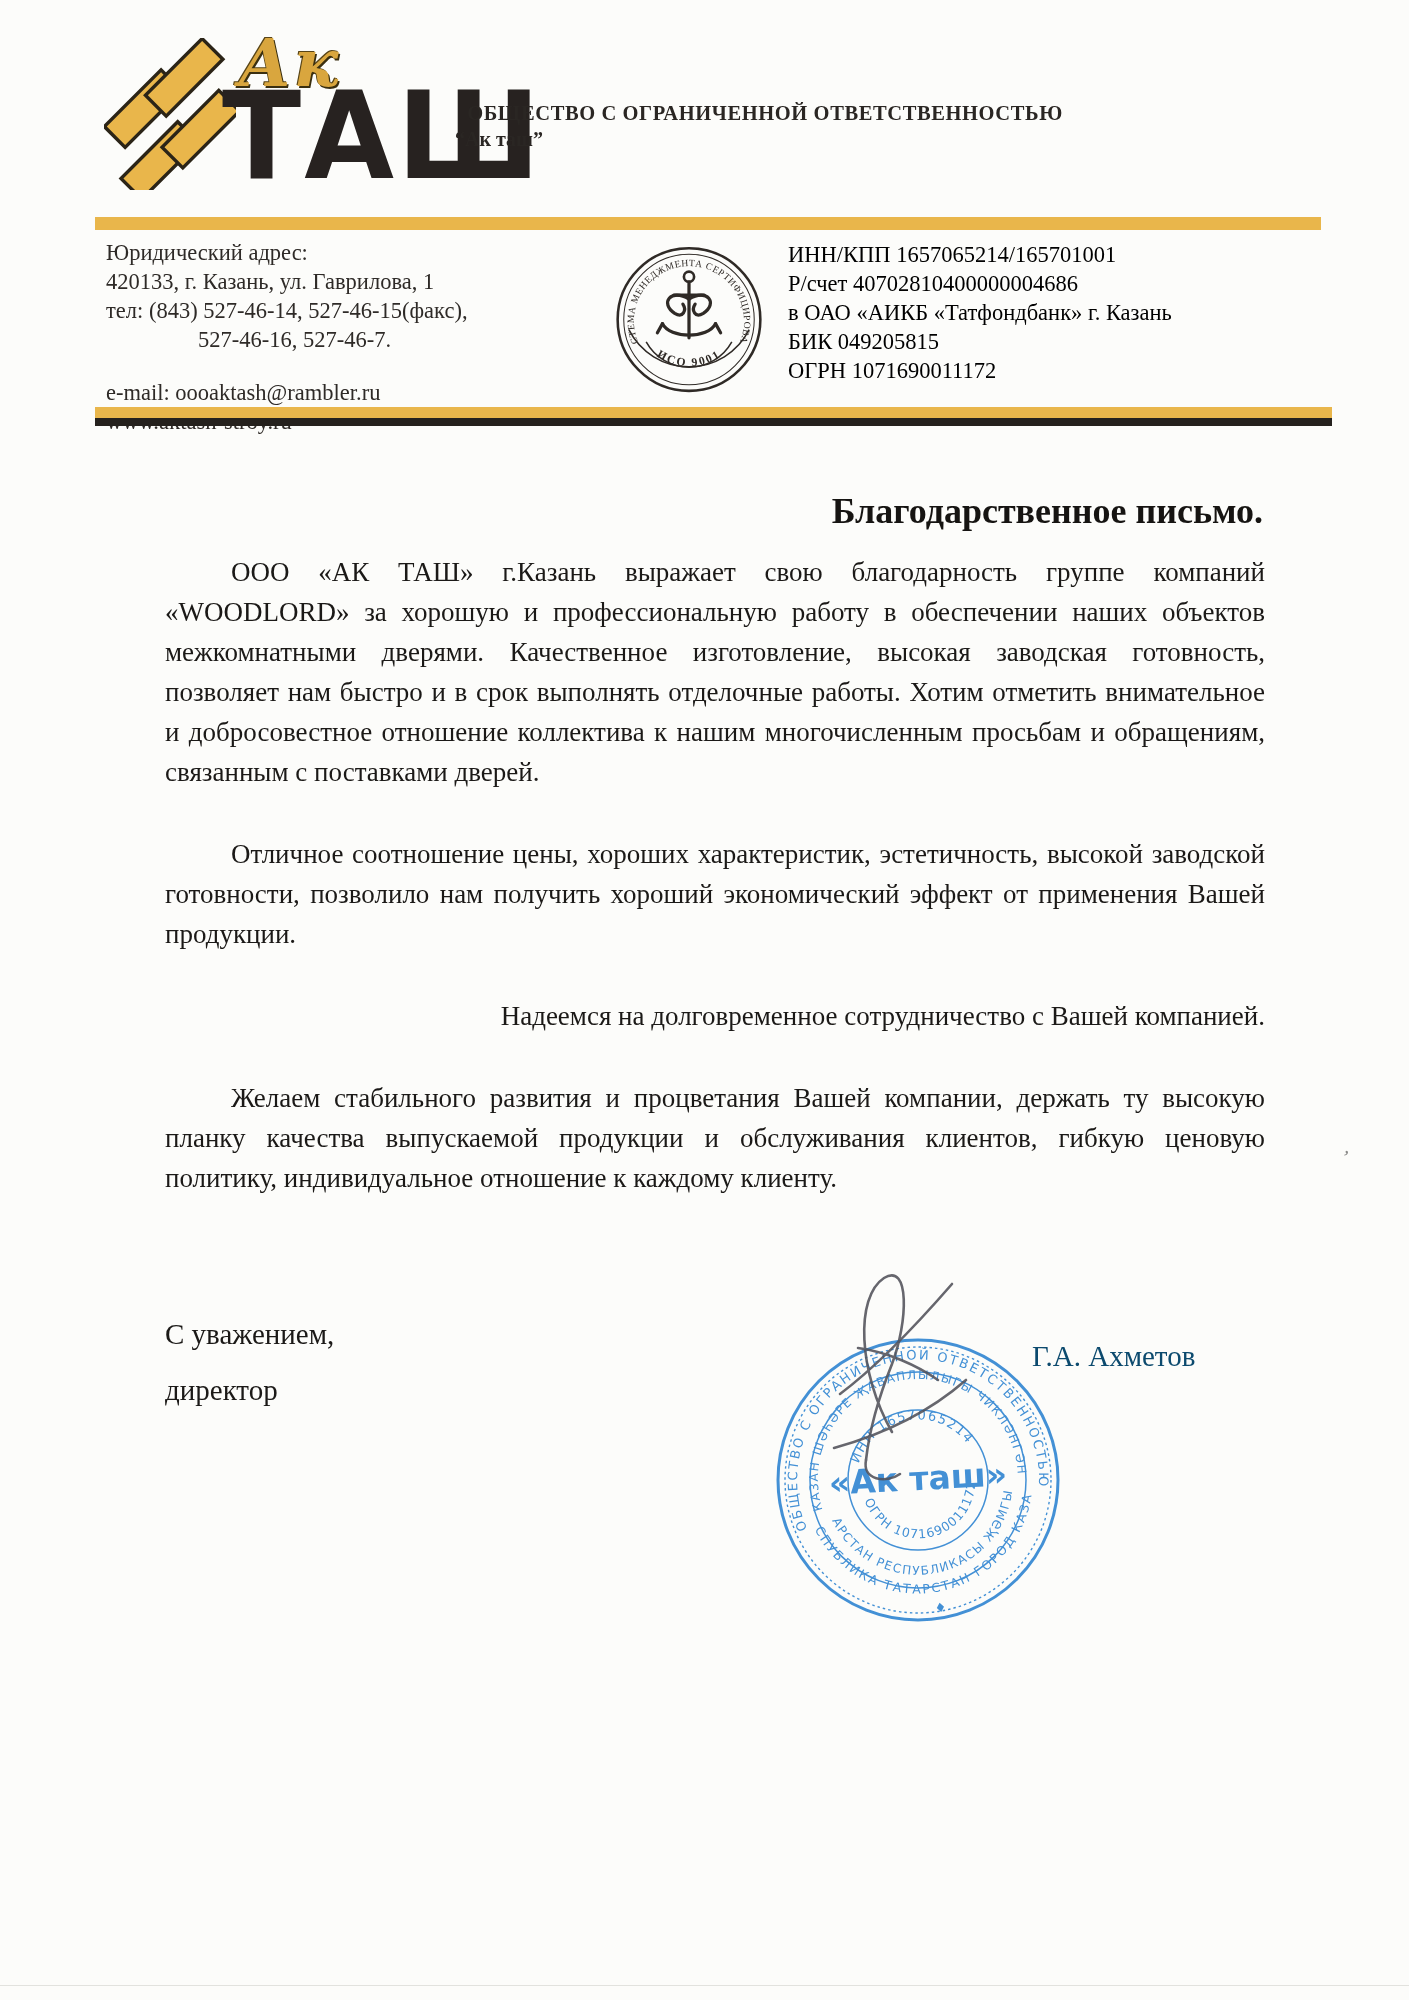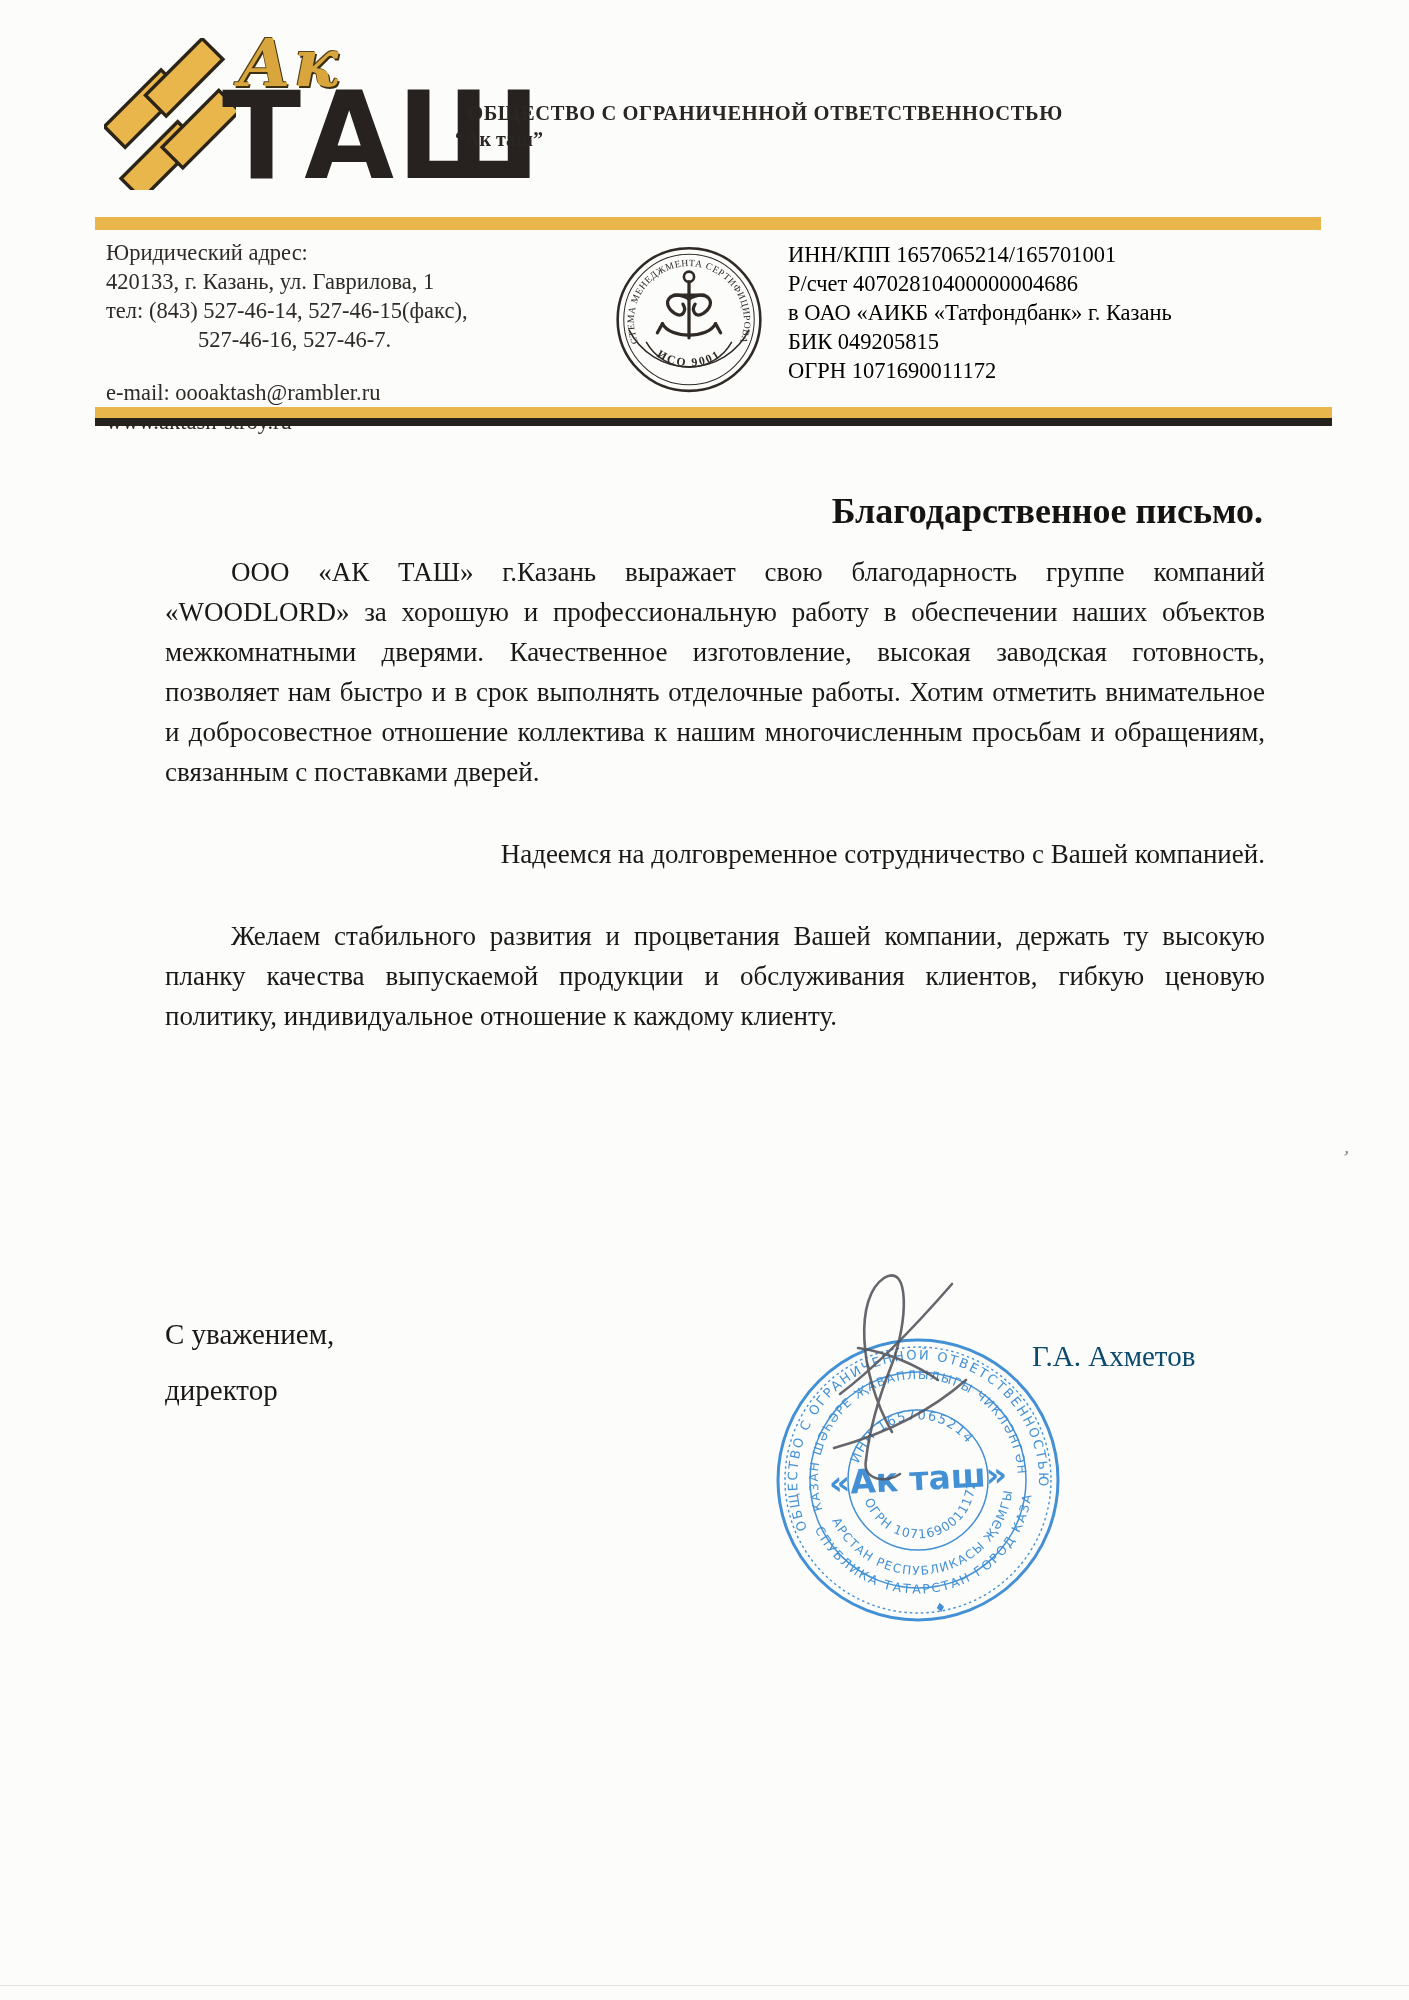--- a/index.html
+++ b/index.html
@@ -132,20 +132,21 @@
     <div>ОГРН 1071690011172</div>
   </div>
 
   <div class="band2-gold"></div>
   <div class="band2-black"></div>
 
   <div class="letter-title">Благодарственное письмо.</div>
 
   <div class="letter-body">
     <p>ООО «АК ТАШ» г.Казань выражает свою благодарность группе компаний «WOODLORD» за хорошую и профессиональную работу в обеспечении наших объектов межкомнатными дверями. Качественное изготовление, высокая заводская готовность, позволяет нам быстро и в срок выполнять отделочные работы. Хотим отметить внимательное и добросовестное отношение коллектива к нашим многочисленным просьбам и обращениям, связанным с поставками дверей.</p>
+    <p>Отличное соотношение цены, хороших характеристик, эстетичность, высокой заводской готовности, позволило нам получить хороший экономический эффект от применения Вашей продукции.</p>
     <p class="single">Надеемся на долговременное сотрудничество с Вашей компанией.</p>
     <p>Желаем стабильного развития и процветания Вашей компании, держать ту высокую планку качества выпускаемой продукции и обслуживания клиентов, гибкую ценовую политику, индивидуальное отношение к каждому клиенту.</p>
   </div>
 
   <div class="closing-1">С уважением,</div>
   <div class="closing-2">директор</div>
   <div class="signer">Г.А. Ахметов</div>
 
   <svg class="stamp" viewBox="0 0 300 310" xmlns="http://www.w3.org/2000/svg">
     <defs>

